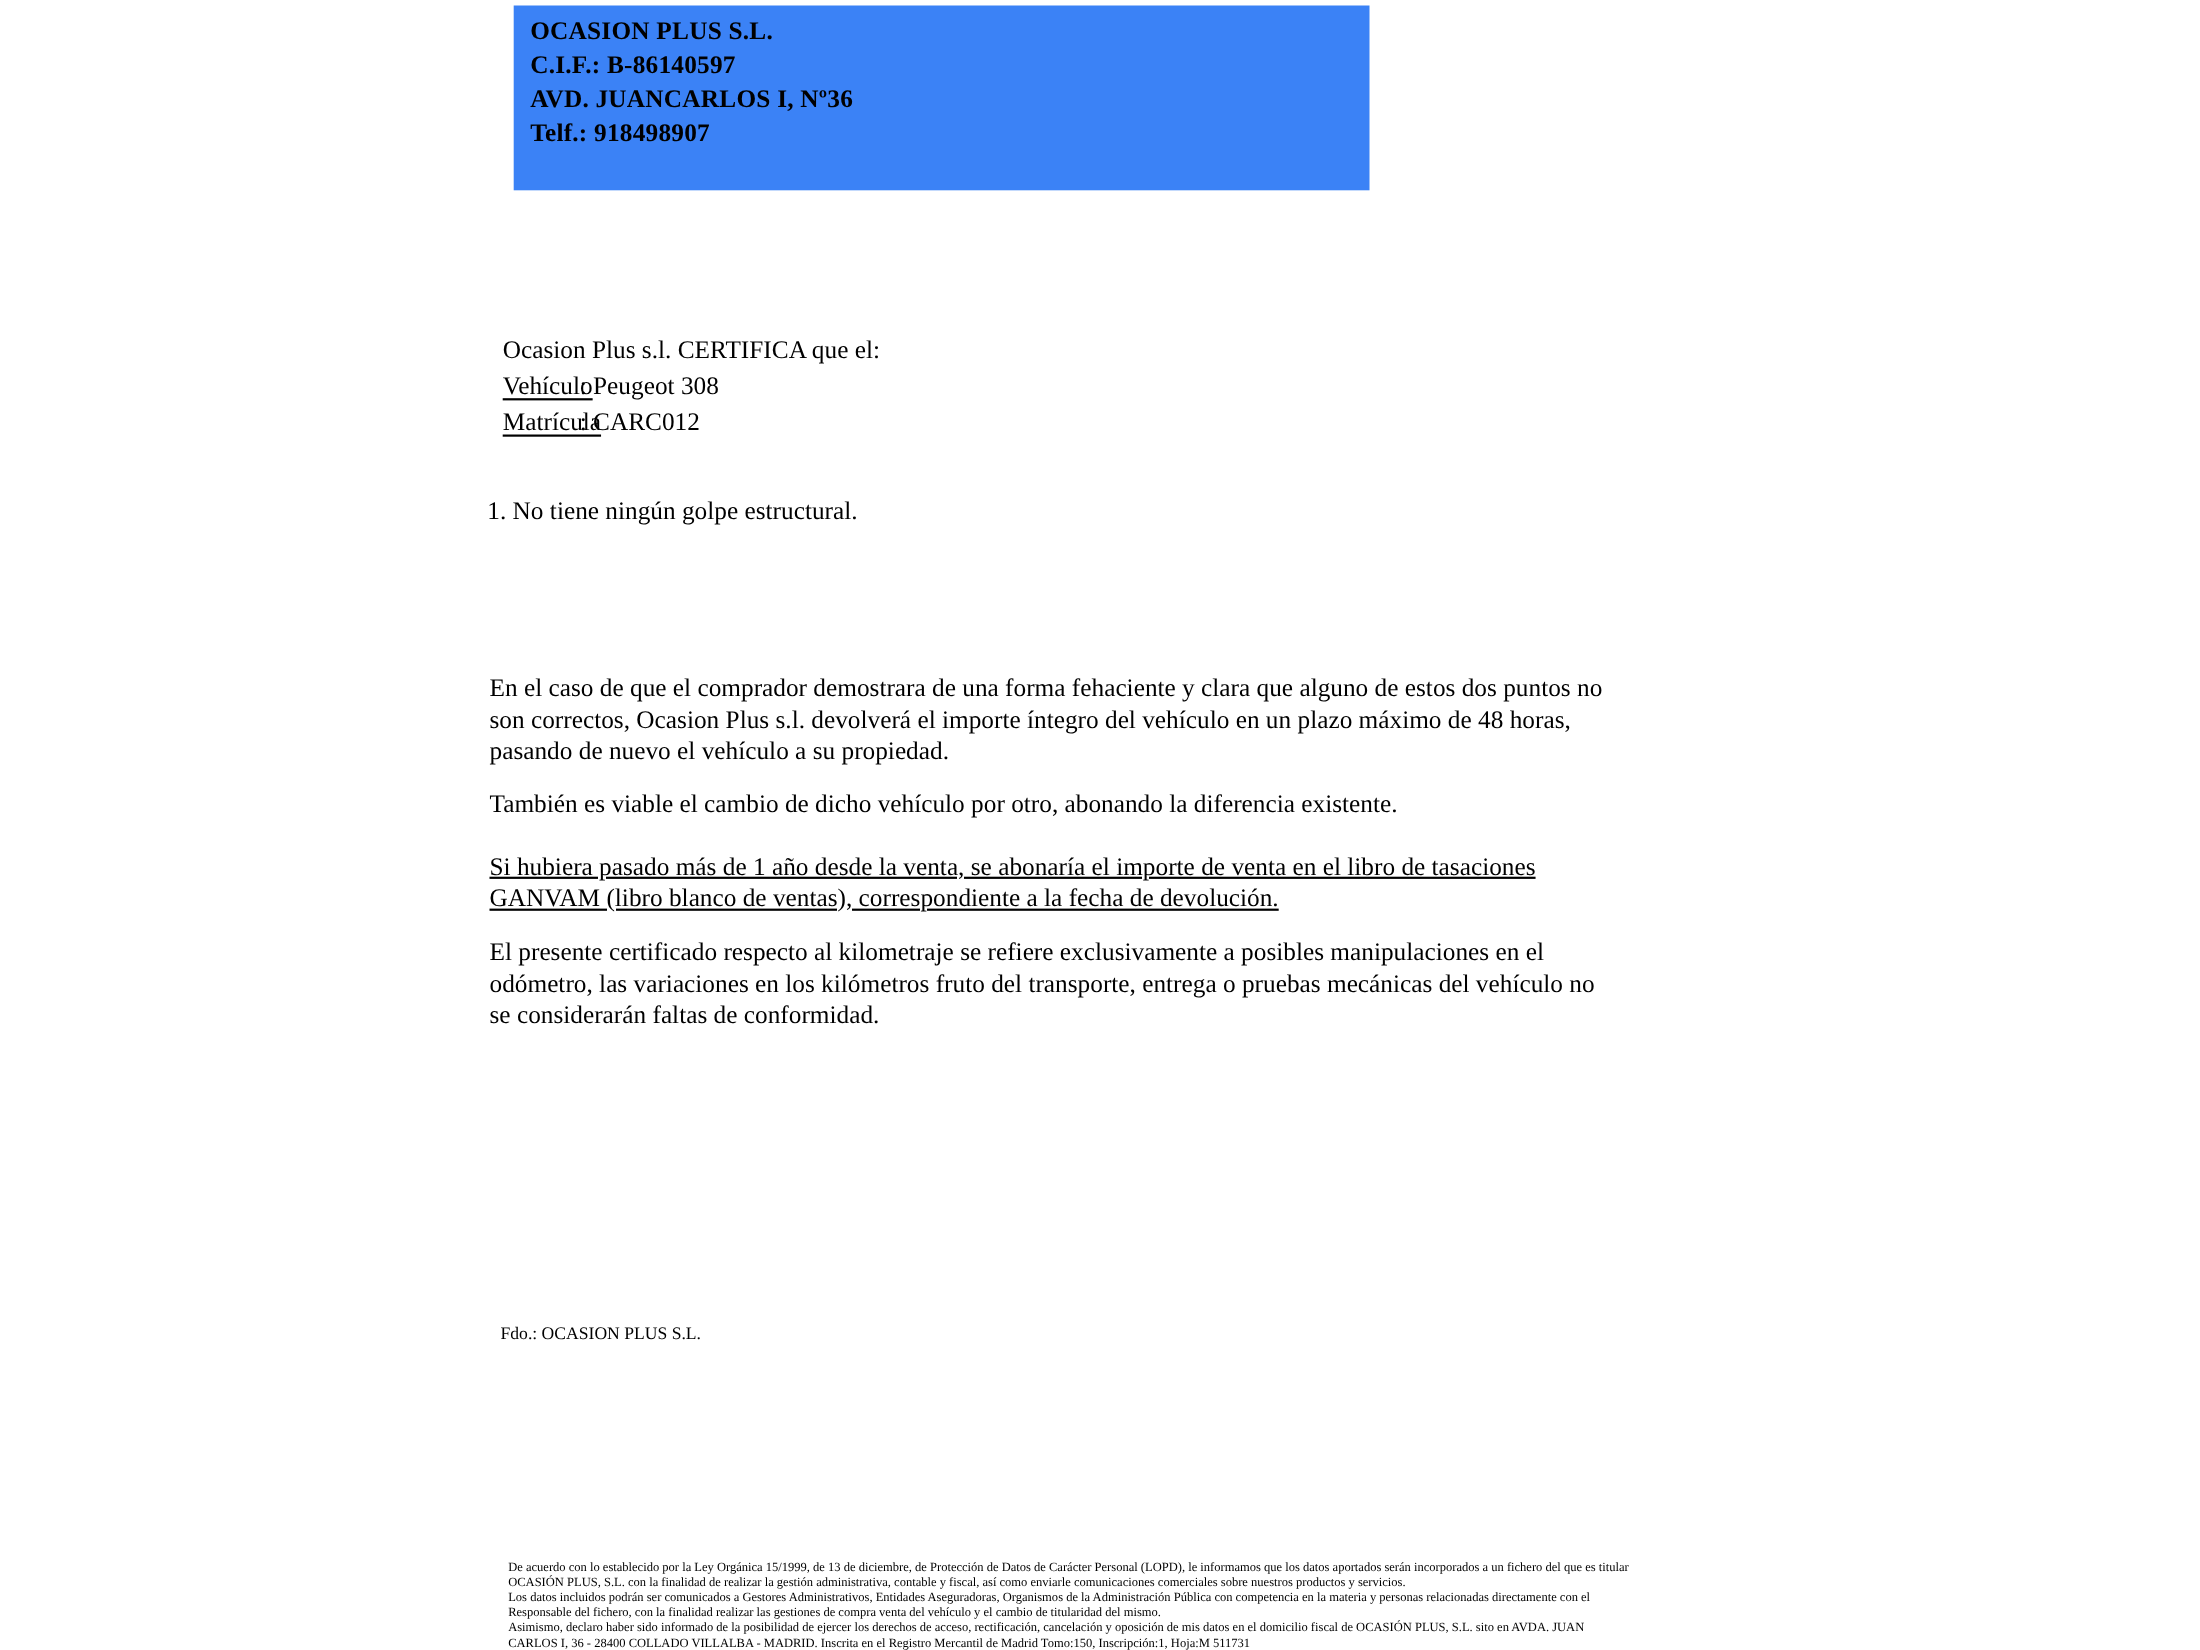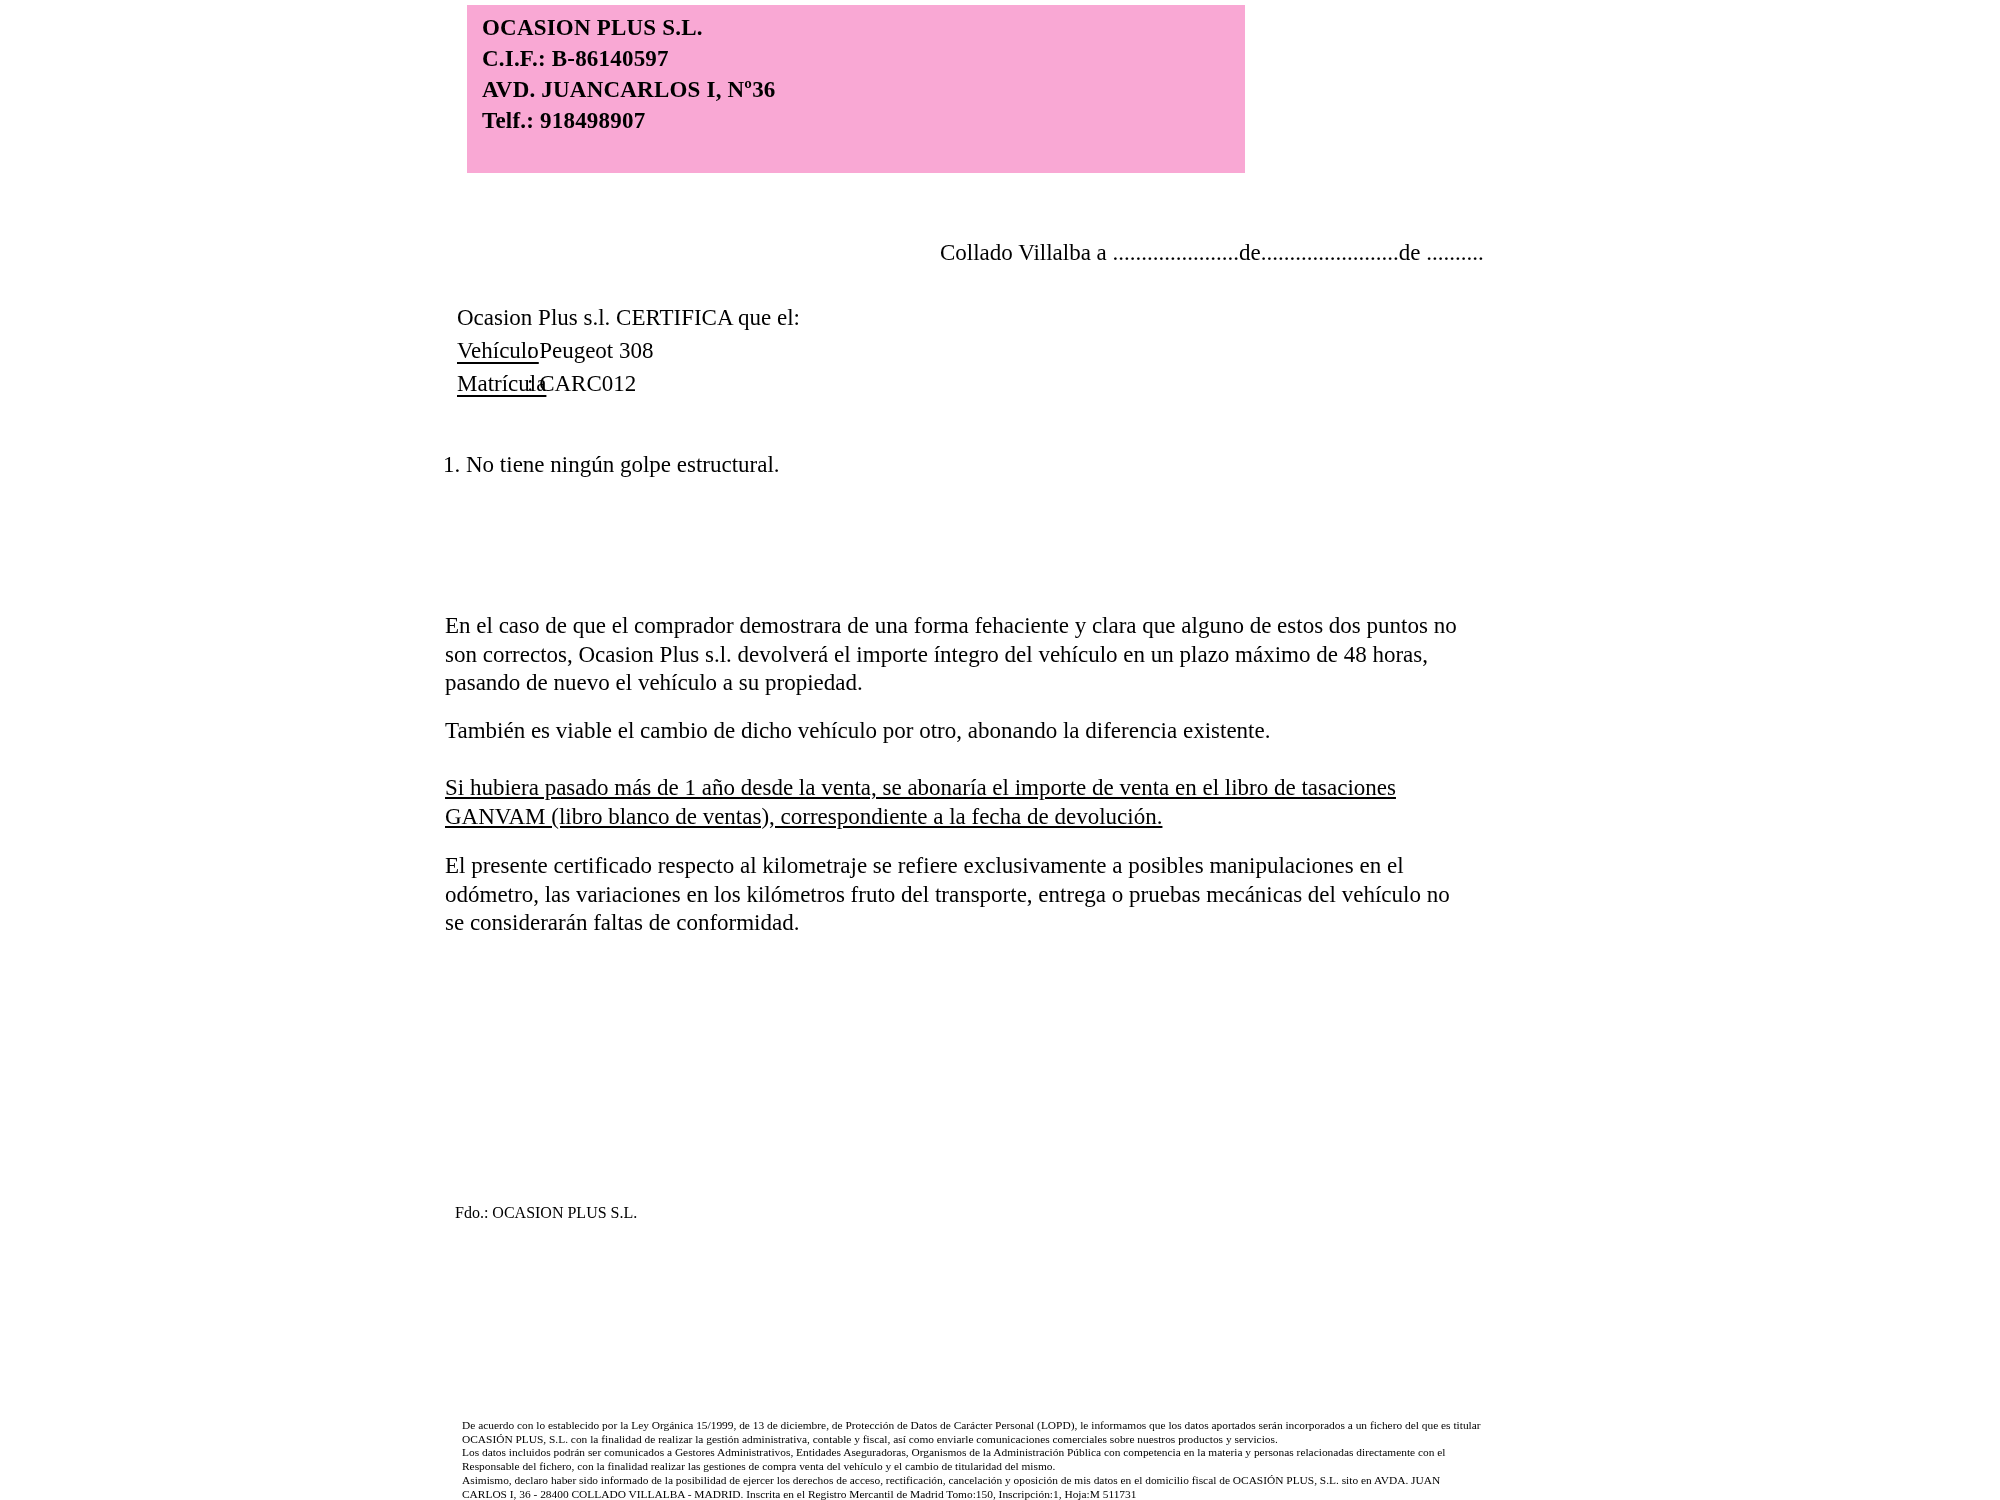--- a/index.html
+++ b/index.html
@@ -76,28 +76,27 @@
     font-size: 11.4px;
     line-height: 13.7px;
     white-space: pre-line;
   }
 </style>
 </head>
 <body>
 
 <div class="page">
 
-  <div class="header-box" style="background-color: #f9a8d4;">
+  <div class="header-box" style="background-color: #3b82f6;">
     <div>OCASION PLUS S.L.</div>
     <div>C.I.F.: B-86140597</div>
     <div>AVD. JUANCARLOS I, Nº36</div>
     <div>Telf.: 918498907</div>
   </div>
 
-  <div class="date-line">Collado Villalba a ......................de........................de ..........</div>
 
   <div class="certify-block">
     <div>Ocasion Plus s.l. CERTIFICA que el:</div>
     <div>
       <span class="field-label">Vehículo</span><span>: Peugeot 308</span>
     </div>
     <div>
       <span class="field-label">Matrícula</span><span>: CARC012</span>
     </div>
   </div>

